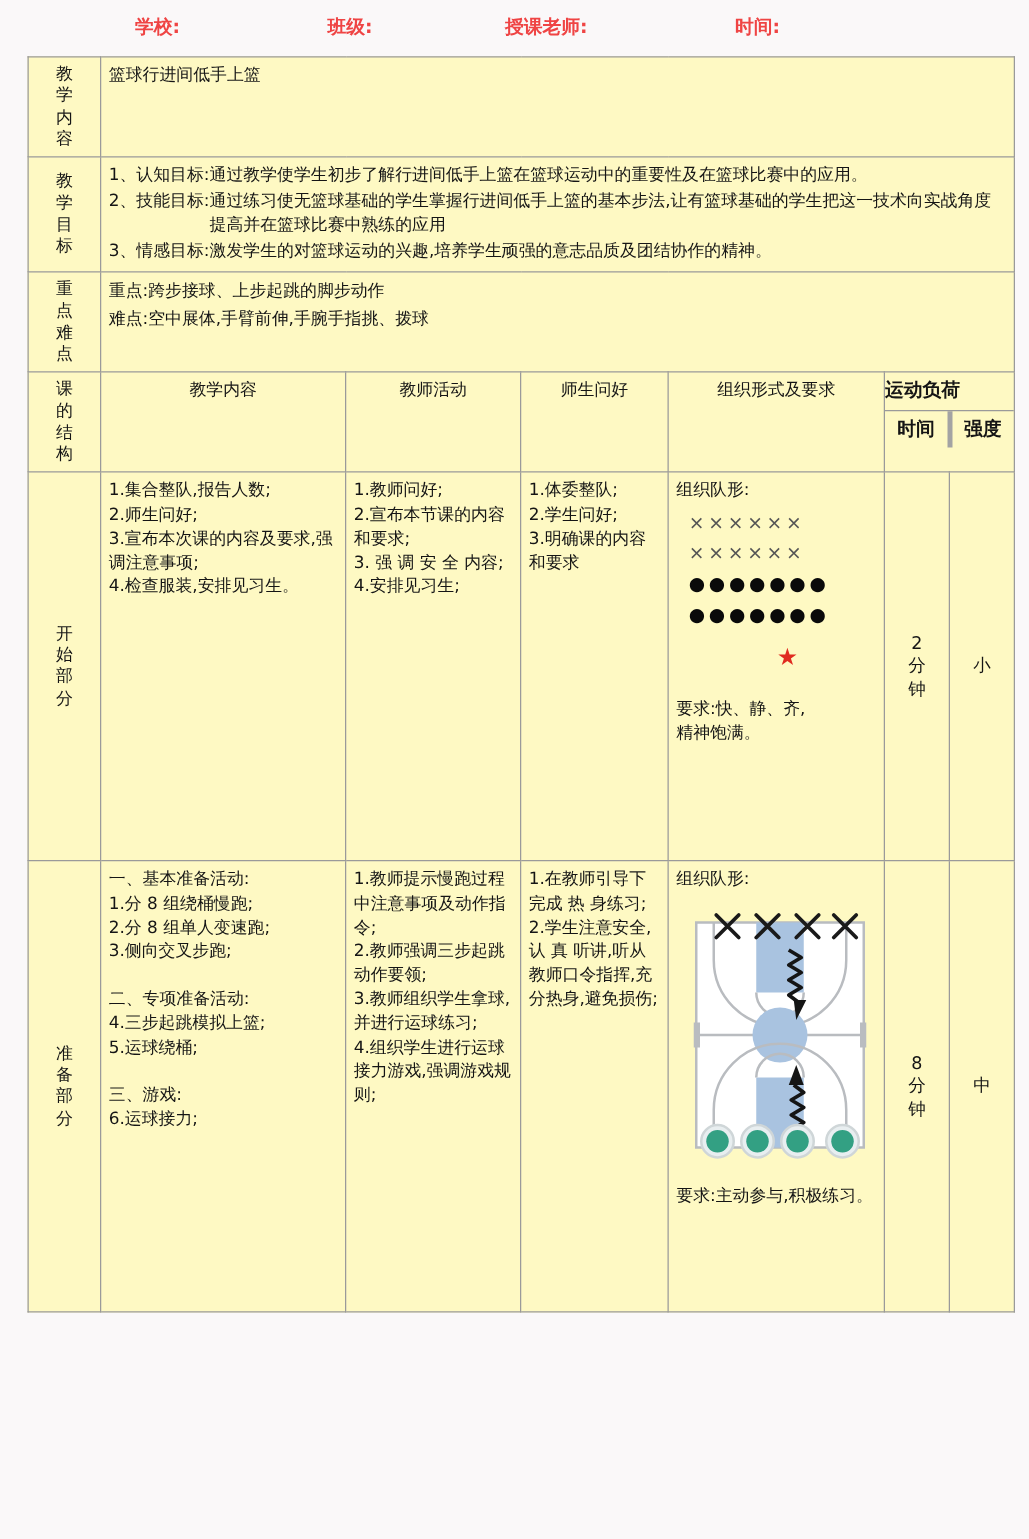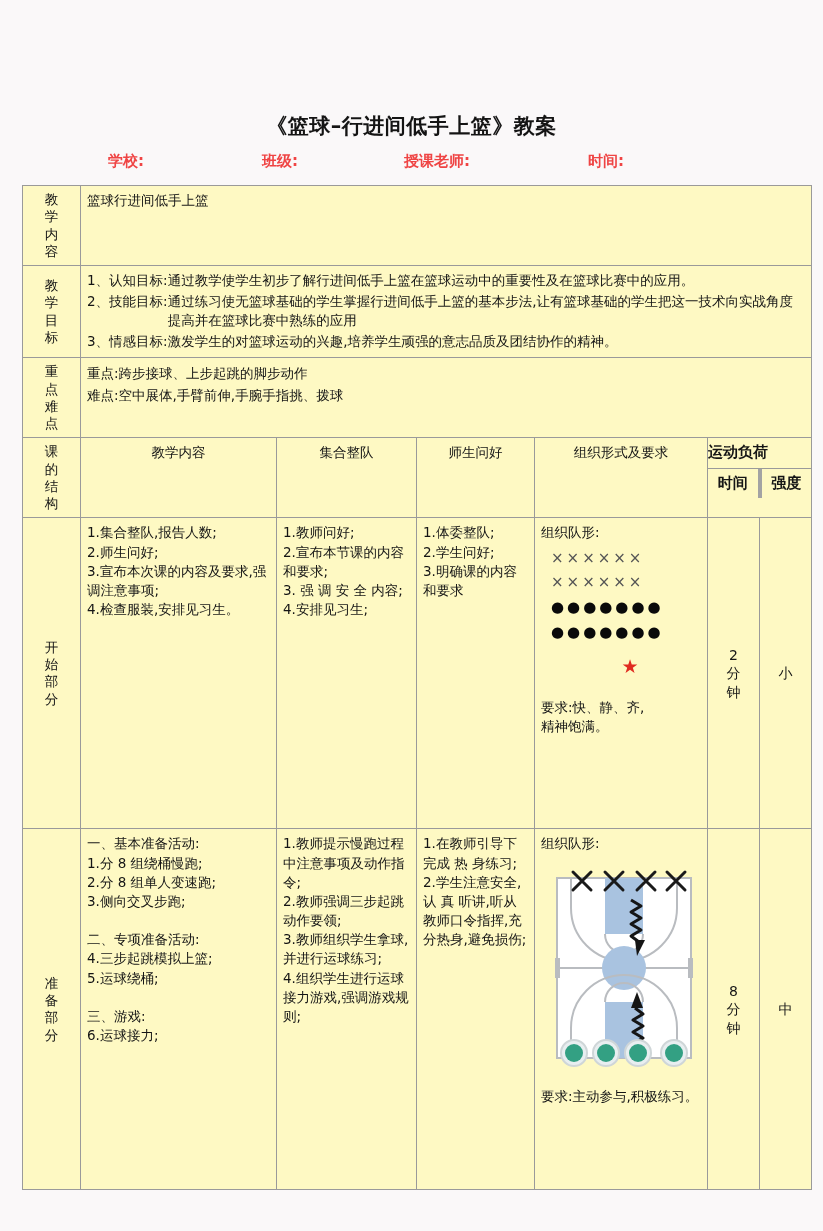--- a/index.html
+++ b/index.html
@@ -169,21 +169,20 @@
     border-radius: 9px;
     letter-spacing: 0.2px;
     font-family: "DejaVu Sans", "Liberation Sans", sans-serif;
   }
 </style>
 </head>
 <body>
 
 <div class="page">
 
-  <h1 class="doc-title">《篮球–行进间低手上篮》教案</h1>
 
   <div class="meta-row">
     <span class="meta-item meta-school">学校:</span>
     <span class="meta-item meta-class">班级:</span>
     <span class="meta-item meta-teacher">授课老师:</span>
     <span class="meta-item meta-time">时间:</span>
   </div>
 
   <table class="lesson">
     <colgroup>
@@ -234,21 +233,21 @@
         <div class="kd-line">重点:跨步接球、上步起跳的脚步动作</div>
         <div class="kd-line">难点:空中展体,手臂前伸,手腕手指挑、拨球</div>
       </td>
     </tr>
 
     <tr class="hdr">
       <td>
         <span class="lbl-stack">课的结构</span>
       </td>
       <td>教学内容</td>
-      <td>集合整队</td>
+      <td>教师活动</td>
       <td>师生问好</td>
       <td>组织形式及要求</td>
       <td class="hdr-load" colspan="2">
         <div class="load-top">运动负荷</div>
         <div class="load-bot">
           <div>时间</div>
           <div>强度</div>
         </div>
       </td>
     </tr>

